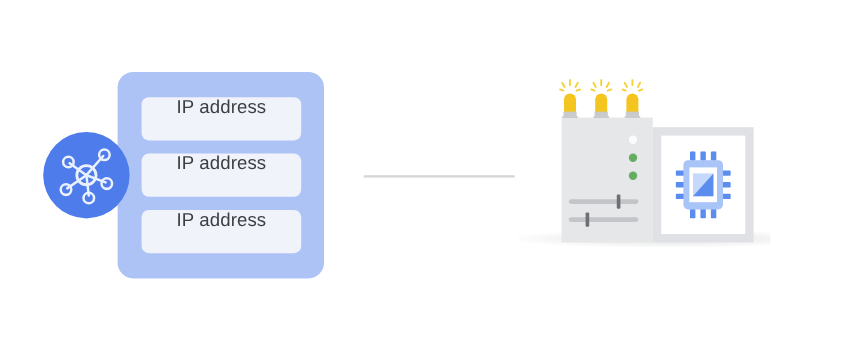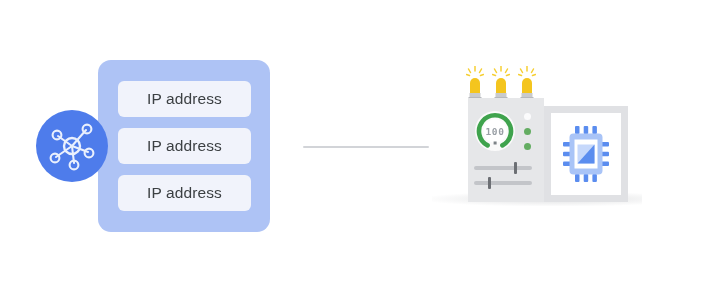--- a/index.html
+++ b/index.html
@@ -36,21 +36,21 @@
     border-radius: 13px;
   }
   .ip-pill {
     position: absolute;
     left: 20px;
     width: 133px;
     height: 36px;
     background: #f1f3fb;
     border-radius: 6px;
     display: flex;
-    align-items: center;
+    align-items: flex-start;
     justify-content: center;
   }
   .ip-pill .ip-label {
     font-size: 15.5px;
     color: #3c4043;
     letter-spacing: 0.1px;
     white-space: nowrap;
   }
   #ip-pill-1 { top: 21px; }
   #ip-pill-2 { top: 68px; }
@@ -281,29 +281,20 @@
         <rect x="3.5" y="27" width="11" height="4" fill="#c8cacd"></rect>
         <rect x="2.5" y="31" width="13" height="4" fill="#b6b8bc"></rect>
       </svg>
     </div>
 
     <div id="panel-right"></div>
     <div id="cpu-plate"></div>
 
     <div id="panel-left"></div>
 
-    <div id="gauge">
-      <svg width="42" height="42" viewBox="0 0 42 42" aria-hidden="true">
-        <circle cx="21" cy="21" r="20" fill="#fafafa"></circle>
-        <path d="M13.6 35.4 A16 16 0 1 1 28.4 35.4" fill="none" stroke="#3fa34d" stroke-width="4.6" stroke-linecap="round"></path>
-        <circle cx="21" cy="21" r="11.5" fill="#ffffff"></circle>
-        <rect x="19.6" y="31.5" width="3" height="3" fill="#7d8387"></rect>
-      </svg>
-      <div id="gauge-value">100</div>
-    </div>
 
     <div class="status-dot" id="status-dot-1"></div>
     <div class="status-dot" id="status-dot-2"></div>
     <div class="status-dot" id="status-dot-3"></div>
 
     <div class="slider" id="slider-1">
       <div class="slider-handle"></div>
     </div>
     <div class="slider" id="slider-2">
       <div class="slider-handle"></div>

